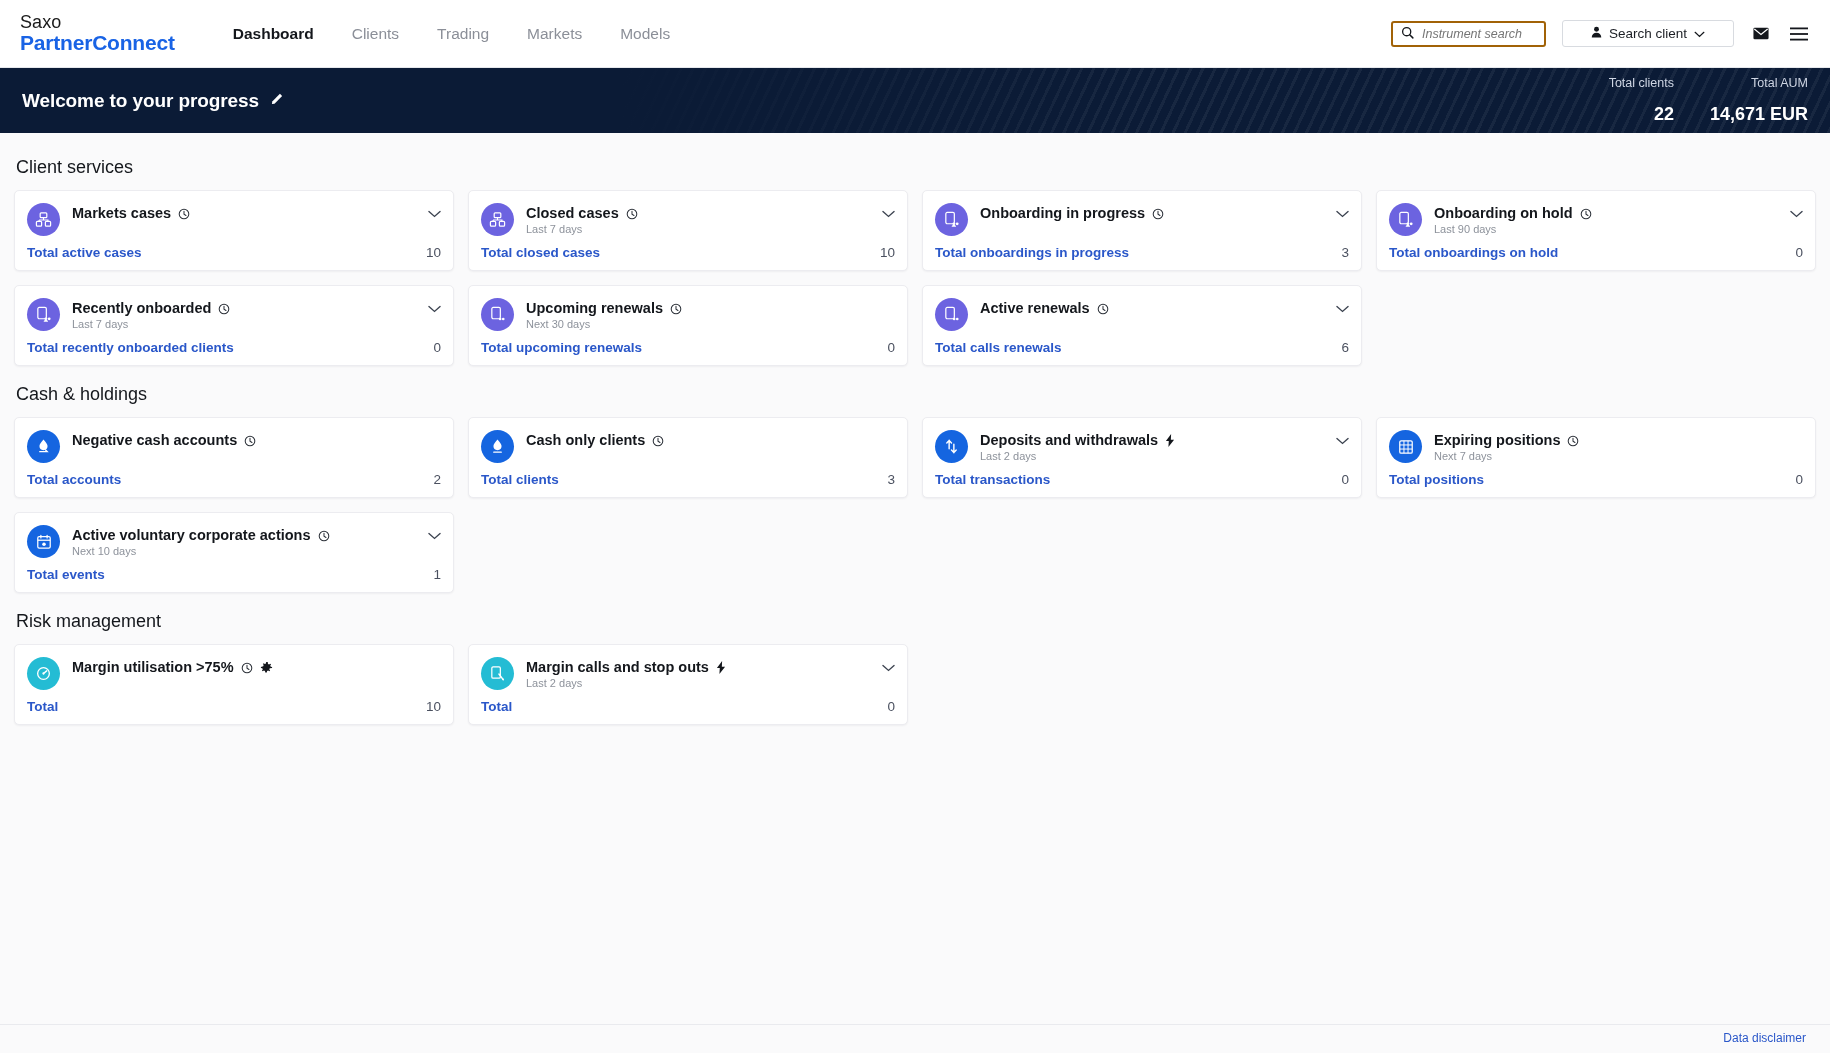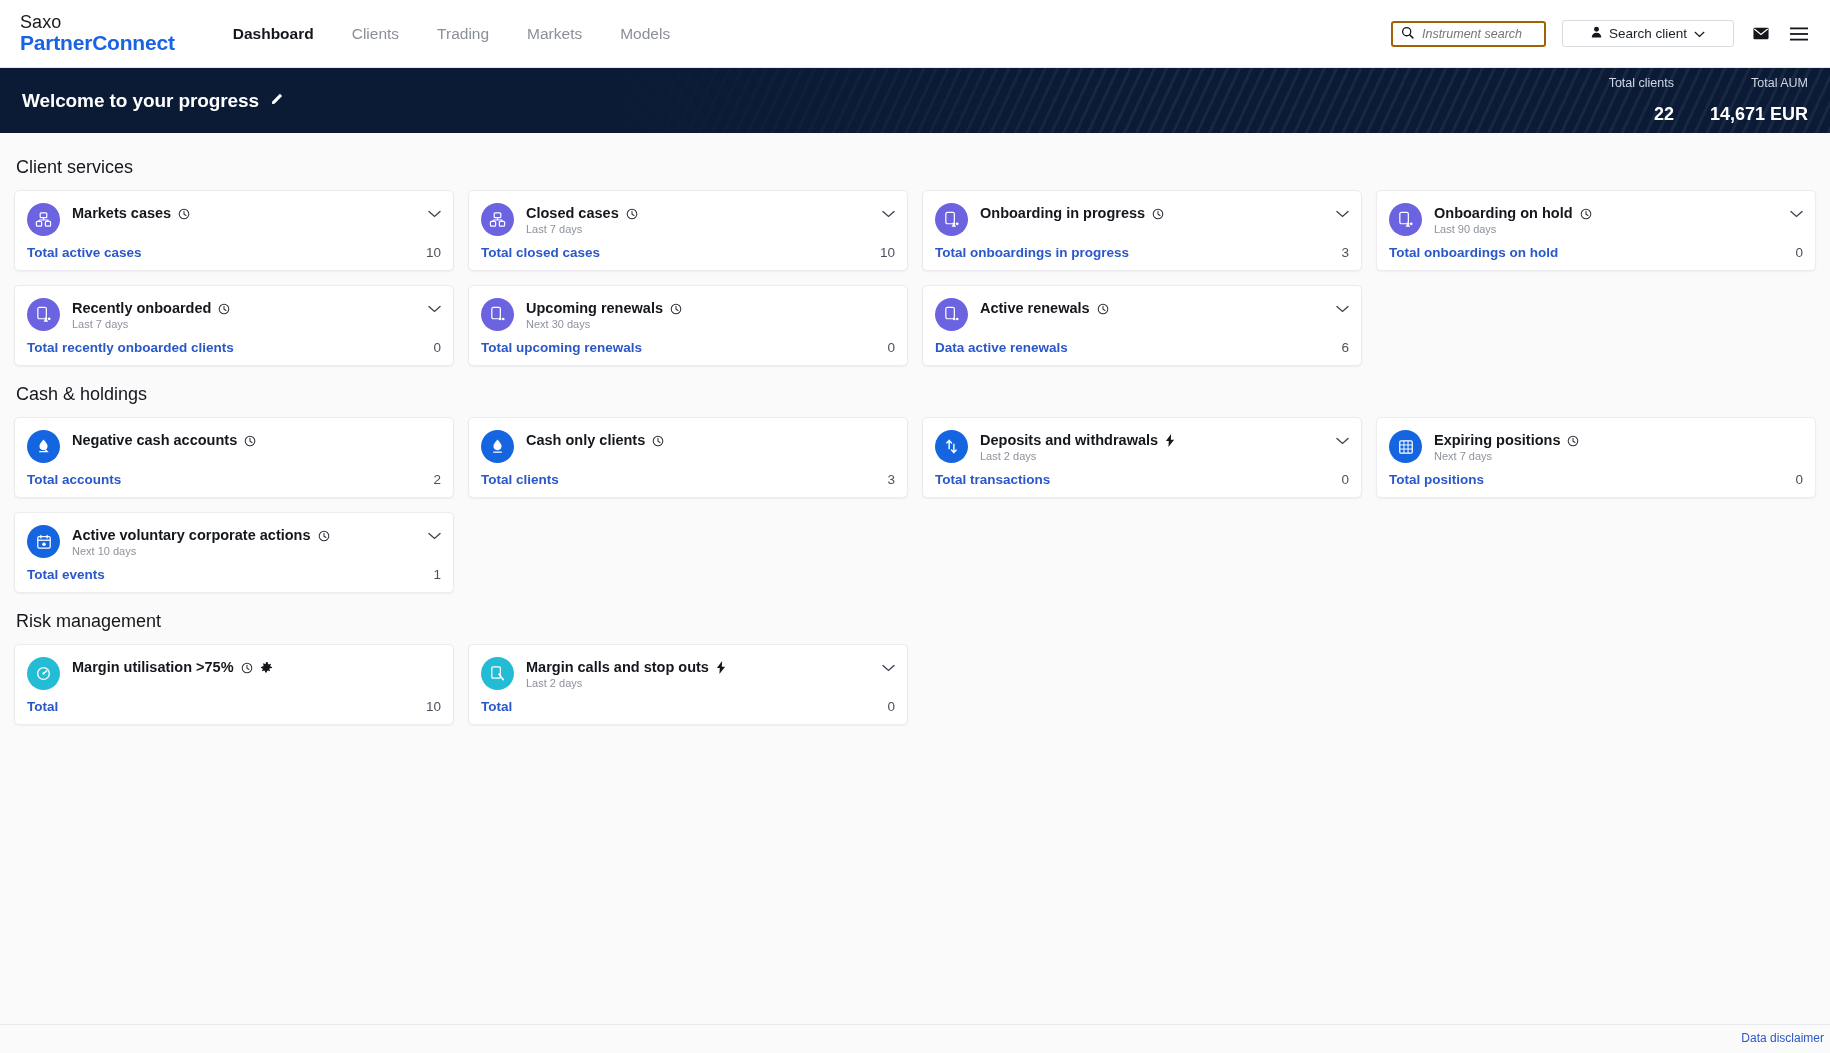--- a/index.html
+++ b/index.html
@@ -84,21 +84,21 @@
     padding:9px 0 10px 0;
   }
   .foot-link { font-size:13.5px; color:#2a57c9; font-weight:700; cursor:pointer; }
   .foot-val { font-size:13.5px; color:#4b5160; }
 
   .clockico { width:12px; height:12px; display:inline-block; }
   .boltico { width:11px; height:13px; display:inline-block; }
   .gearico { width:13px; height:13px; display:inline-block; }
 
   .disclaimer {
-    position:absolute; right:6px; bottom:8px;
+    position:absolute; right:24px; bottom:8px;
     font-size:12px; color:#2a57c9; cursor:pointer; font-weight:400;
   }
   .footer-rule { position:absolute; left:0; right:0; bottom:28px; height:1px; background:#e9eaee; }
 </style>
 </head>
 <body>
 
 <div class="page">
 
   <div class="topnav">
@@ -361,21 +361,21 @@
                     <circle cx="7" cy="7" r="5.6" fill="none" stroke="#2b3038" stroke-width="1.2"></circle>
                     <path d="M7 3.8V7.2l2.3 1.5" fill="none" stroke="#2b3038" stroke-width="1.2" stroke-linecap="round"></path>
                   </svg></span>
               </div>
             </div>
             <div class="chev"><svg width="13" height="8" viewBox="0 0 14 8">
                 <path d="M1 1.4 L7 6.6 L13 1.4" fill="none" stroke="#3c4350" stroke-width="1.5" stroke-linecap="round"></path>
               </svg></div>
           </div>
           <div class="card-foot">
-            <span class="foot-link">Data active renewals</span>
+            <span class="foot-link">Total calls renewals</span>
             <span class="foot-val">6</span>
           </div>
         </div>
       </div>
 
     <div class="sec-title" style="margin-top:18px;">Cash &amp; holdings</div>
     <div class="grid" id="grid1">
         <div class="card">
           <div class="card-top">
             <div class="circ c-blue">

